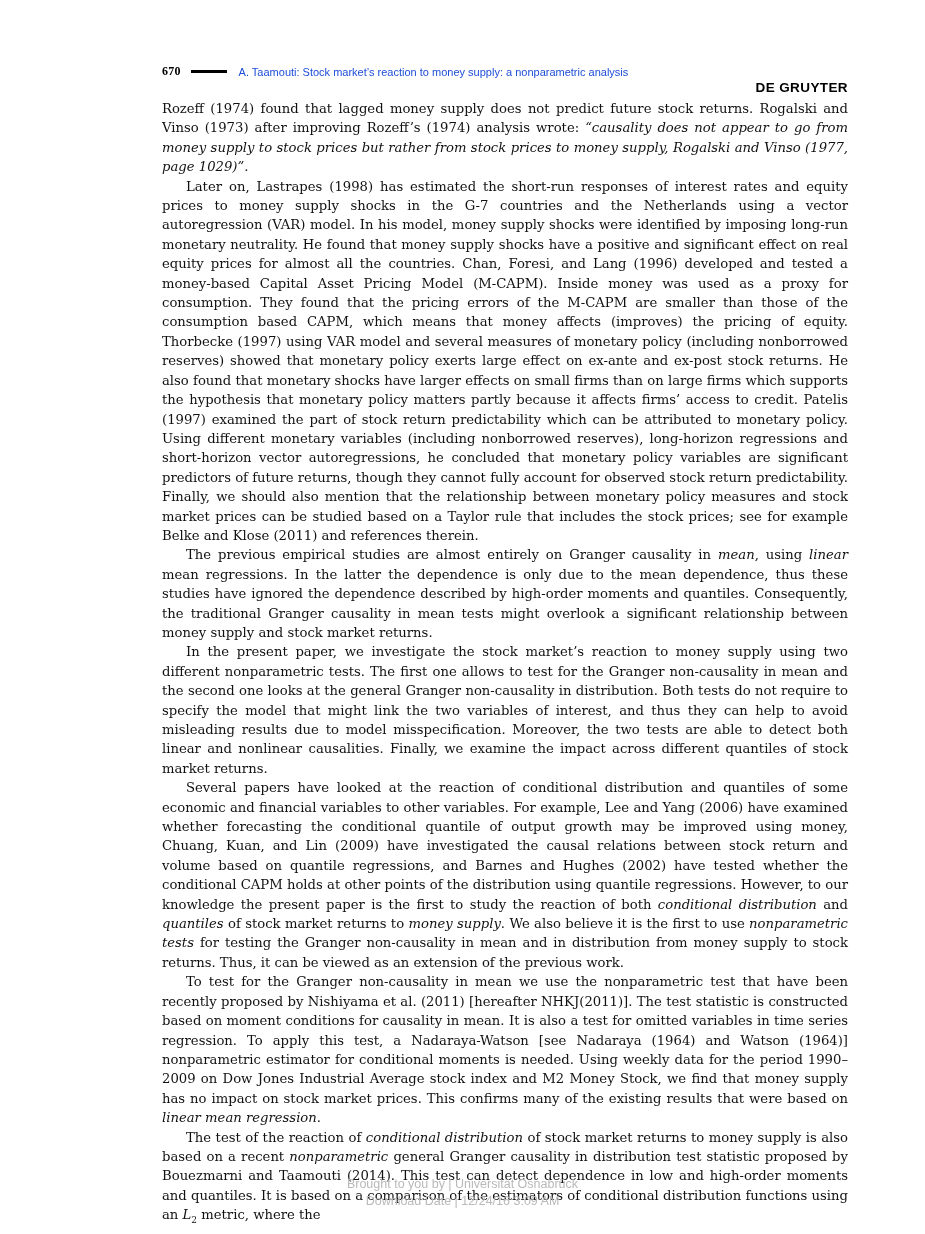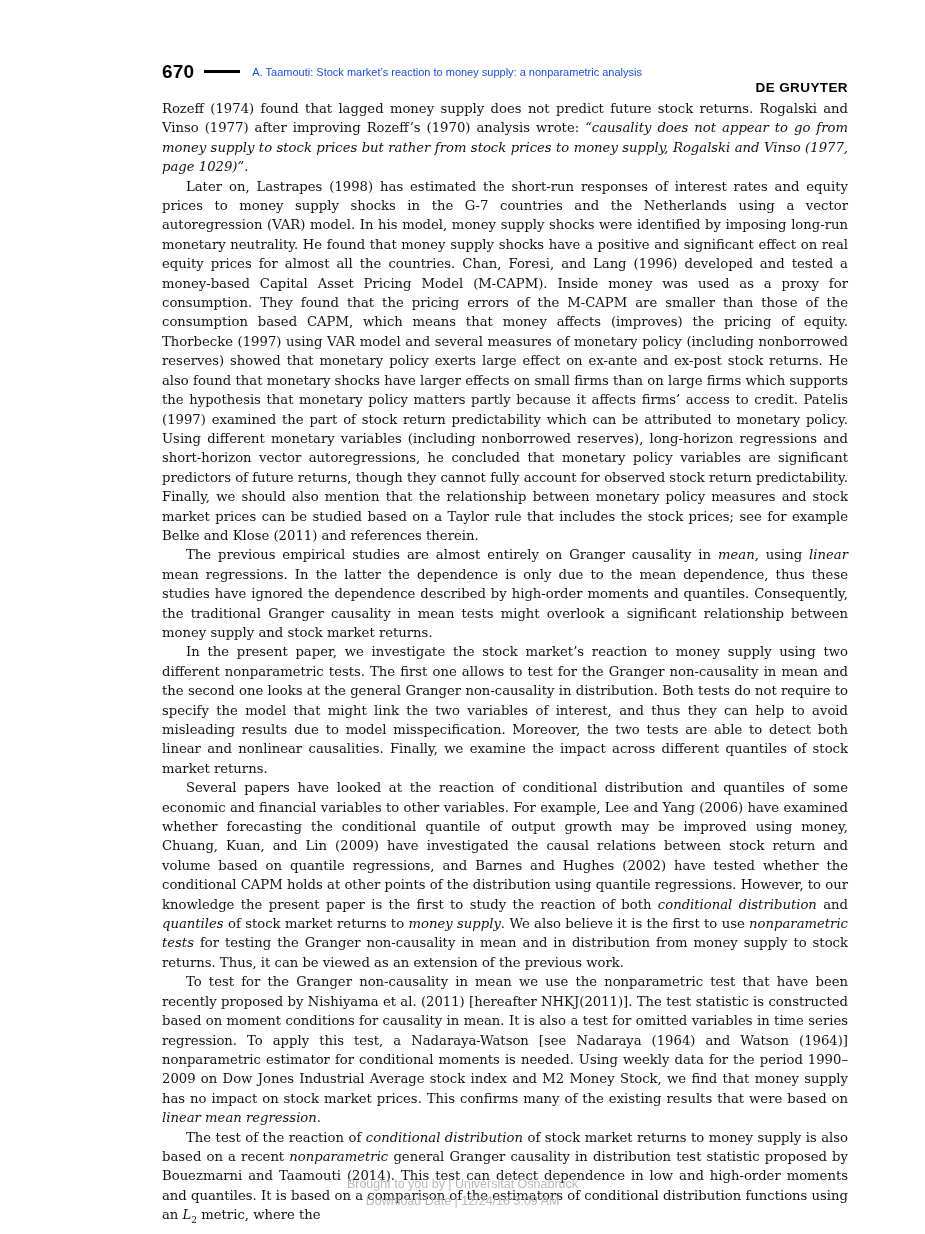--- a/index.html
+++ b/index.html
@@ -5,21 +5,21 @@
   * { margin:0; padding:0; box-sizing:border-box; }
   html,body { background:#ffffff; }
   .page {
     position:relative; width:925px; height:1234px; background:#ffffff; overflow:hidden;
   }
   .header {
     position:absolute; top:48px; left:162px; right:77px;
     display:flex; align-items:center;
     font-family:"Liberation Sans", sans-serif; color:#000;
   }
-  .page-num { font-weight:bold; font-size:19px; letter-spacing:.2px; }
+  .page-num { font-weight:bold; font-size:12px; letter-spacing:.2px;font-family:Liberation Serif, serif; }
   .header-rule { display:inline-block; width:36px; height:2.5px; background:#000; margin:0 12px 0 10px; }
   .running-title { font-size:11px; color:#1d4ed8; }
   .publisher { margin-left:auto; font-weight:bold; font-size:13.5px; letter-spacing:.4px;margin-top:32px; }
   .body-text {
     position:absolute; top:99px; left:162px; right:77px;
     font-family:"DejaVu Serif", serif; font-size:13.2px; line-height:19.4px;
     color:#111; text-align:justify;
   }
   .para { margin:0; }
   .para.indent { text-indent:24px; }
@@ -37,21 +37,21 @@
 <div class="page">
 
   <header class="header">
     <span class="page-num">670</span>
     <span class="header-rule"></span>
     <span class="running-title">A. Taamouti: Stock market’s reaction to money supply: a nonparametric analysis</span>
     <span class="publisher">DE GRUYTER</span>
   </header>
 
   <main class="body-text">
-      <p class="para"><span>Rozeff (1974) found that lagged money supply does not predict future stock returns. Rogalski and Vinso (1977) after improving Rozeff’s (1970) analysis wrote: </span><em>“causality does not appear to go from money supply to stock prices but rather from stock prices to money supply, Rogalski and Vinso (1977, page 1029)”.</em></p>
+      <p class="para"><span>Rozeff (1974) found that lagged money supply does not predict future stock returns. Rogalski and Vinso (1973) after improving Rozeff’s (1974) analysis wrote: </span><em>“causality does not appear to go from money supply to stock prices but rather from stock prices to money supply, Rogalski and Vinso (1977, page 1029)”.</em></p>
       <p class="para indent"><span>Later on, Lastrapes (1998) has estimated the short-run responses of interest rates and equity prices to money supply shocks in the G-7 countries and the Netherlands using a vector autoregression (VAR) model. In his model, money supply shocks were identified by imposing long-run monetary neutrality. He found that money supply shocks have a positive and significant effect on real equity prices for almost all the countries. Chan, Foresi, and Lang (1996) developed and tested a money-based Capital Asset Pricing Model (M-CAPM). Inside money was used as a proxy for consumption. They found that the pricing errors of the M-CAPM are smaller than those of the consumption based CAPM, which means that money affects (improves) the pricing of equity. Thorbecke (1997) using VAR model and several measures of monetary policy (including nonborrowed reserves) showed that monetary policy exerts large effect on ex-ante and ex-post stock returns. He also found that monetary shocks have larger effects on small firms than on large firms which supports the hypothesis that monetary policy matters partly because it affects firms’ access to credit. Patelis (1997) examined the part of stock return predictability which can be attributed to monetary policy. Using different monetary variables (including nonborrowed reserves), long-horizon regressions and short-horizon vector autoregressions, he concluded that monetary policy variables are significant predictors of future returns, though they cannot fully account for observed stock return predictability. Finally, we should also mention that the relationship between monetary policy measures and stock market prices can be studied based on a Taylor rule that includes the stock prices; see for example Belke and Klose (2011) and references therein.</span></p>
       <p class="para indent"><span>The previous empirical studies are almost entirely on Granger causality in </span><em>mean</em><span>, using </span><em>linear</em><span> mean regressions. In the latter the dependence is only due to the mean dependence, thus these studies have ignored the dependence described by high-order moments and quantiles. Consequently, the traditional Granger causality in mean tests might overlook a significant relationship between money supply and stock market returns.</span></p>
       <p class="para indent"><span>In the present paper, we investigate the stock market’s reaction to money supply using two different nonparametric tests. The first one allows to test for the Granger non-causality in mean and the second one looks at the general Granger non-causality in distribution. Both tests do not require to specify the model that might link the two variables of interest, and thus they can help to avoid misleading results due to model misspecification. Moreover, the two tests are able to detect both linear and nonlinear causalities. Finally, we examine the impact across different quantiles of stock market returns.</span></p>
       <p class="para indent"><span>Several papers have looked at the reaction of conditional distribution and quantiles of some economic and financial variables to other variables. For example, Lee and Yang (2006) have examined whether forecasting the conditional quantile of output growth may be improved using money, Chuang, Kuan, and Lin (2009) have investigated the causal relations between stock return and volume based on quantile regressions, and Barnes and Hughes (2002) have tested whether the conditional CAPM holds at other points of the distribution using quantile regressions. However, to our knowledge the present paper is the first to study the reaction of both </span><em>conditional distribution</em><span> and </span><em>quantiles</em><span> of stock market returns to </span><em>money supply</em><span>. We also believe it is the first to use </span><em>nonparametric tests</em><span> for testing the Granger non-causality in mean and in distribution from money supply to stock returns. Thus, it can be viewed as an extension of the previous work.</span></p>
       <p class="para indent"><span>To test for the Granger non-causality in mean we use the nonparametric test that have been recently proposed by Nishiyama et al. (2011) [hereafter NHKJ(2011)]. The test statistic is constructed based on moment conditions for causality in mean. It is also a test for omitted variables in time series regression. To apply this test, a Nadaraya-Watson [see Nadaraya (1964) and Watson (1964)] nonparametric estimator for conditional moments is needed. Using weekly data for the period 1990–2009 on Dow Jones Industrial Average stock index and M2 Money Stock, we find that money supply has no impact on stock market prices. This confirms many of the existing results that were based on </span><em>linear mean regression</em><span>.</span></p>
       <p class="para indent"><span>The test of the reaction of </span><em>conditional distribution</em><span> of stock market returns to money supply is also based on a recent </span><em>nonparametric</em><span> general Granger causality in distribution test statistic proposed by Bouezmarni and Taamouti (2014). This test can detect dependence in low and high-order moments and quantiles. It is based on a comparison of the estimators of conditional distribution functions using an </span><em>L</em><sub>2</sub><span> metric, where the</span></p>
     </main>
 
   <footer class="footer">
       <div class="footer-line">Brought to you by | Universität Osnabrück</div>

